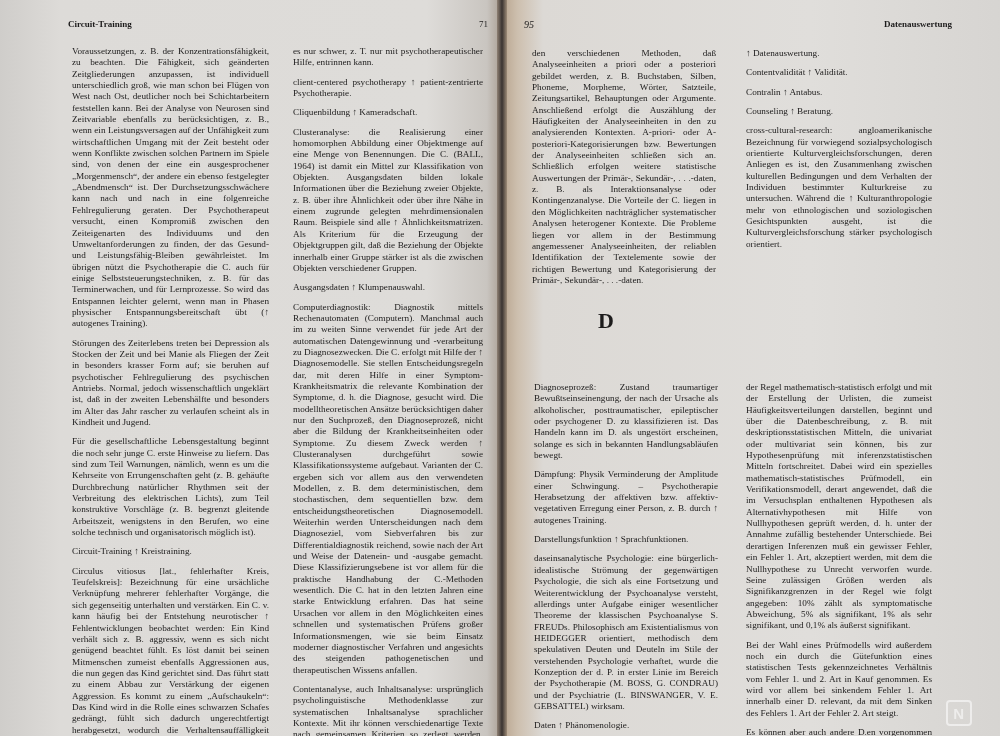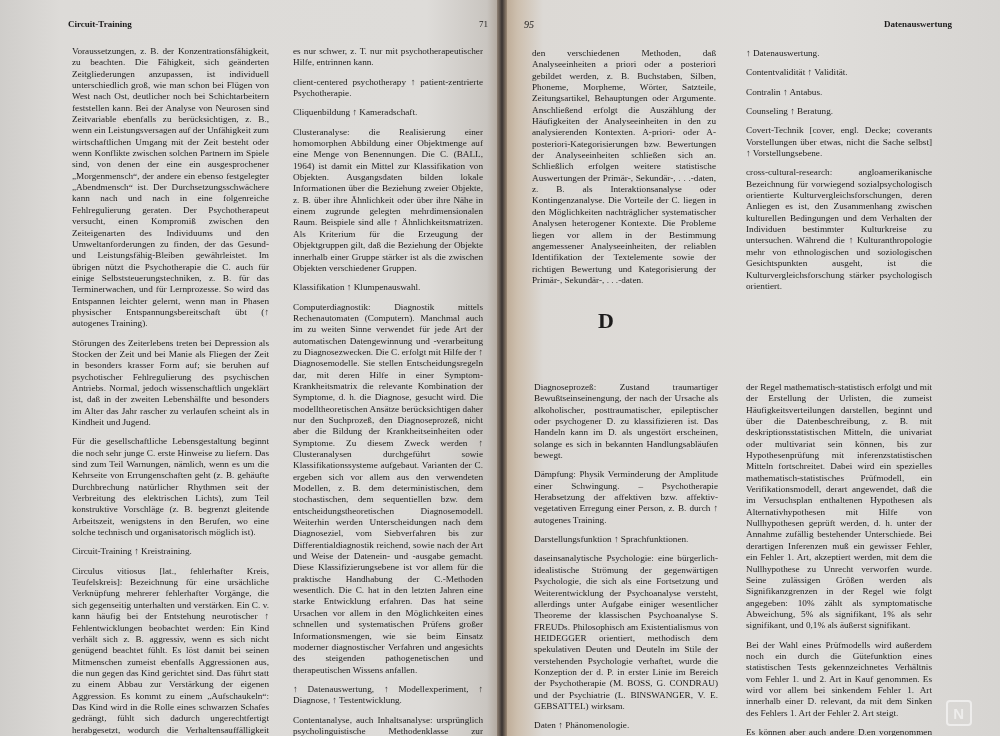--- a/index.html
+++ b/index.html
@@ -58,41 +58,39 @@
       <p class="entry"><b></b><span>Für die gesellschaftliche Lebensgestaltung beginnt die noch sehr junge C. erste Hinweise zu liefern. Das sind zum Teil Warnungen, nämlich, wenn es um die Kehrseite von Errungenschaften geht (z. B. gehäufte Durchbrechung natürlicher Rhythmen seit der Verbreitung des elektrischen Lichts), zum Teil konstruktive Vorschläge (z. B. begrenzt gleitende Arbeitszeit, wenigstens in den Berufen, wo eine solche technisch und organisatorisch möglich ist).</span></p>
       <p class="entry"><b>Circuit-Training</b> <span>↑ Kreistraining.</span></p>
       <p class="entry"><b>Circulus vitiosus</b> <span>[lat., fehlerhafter Kreis, Teufelskreis]: Bezeichnung für eine ursächliche Verknüpfung mehrerer fehlerhafter Vorgänge, die sich gegenseitig unterhalten und verstärken. Ein C. v. kann häufig bei der Entstehung neurotischer ↑ Fehlentwicklungen beobachtet werden: Ein Kind verhält sich z. B. aggressiv, wenn es sich nicht genügend beachtet fühlt. Es löst damit bei seinen Mitmenschen zumeist ebenfalls Aggressionen aus, die nun gegen das Kind gerichtet sind. Das führt statt zu einem Abbau zur Verstärkung der eigenen Aggression. Es kommt zu einem „Aufschaukeln“: Das Kind wird in die Rolle eines schwarzen Schafes gedrängt, fühlt sich dadurch ungerechtfertigt herabgesetzt, wodurch die Verhaltensauffälligkeit zunimmt. Man sagt dann, es gerät in einen C. v., dem</span></p>
     </div>
 
     <div class="col" style="left:285px; top:38px; width:206px;">
       <p class="entry"><span>es nur schwer, z. T. nur mit psychotherapeutischer Hilfe, entrinnen kann.</span></p>
       <p class="entry"><b>client-centered psychotherapy</b> <span>↑ patient-zentrierte Psychotherapie.</span></p>
       <p class="entry"><b>Cliquenbildung</b> <span>↑ Kameradschaft.</span></p>
       <p class="entry"><b>Clusteranalyse:</b> <span>die Realisierung einer homomorphen Abbildung einer Objektmenge auf eine Menge von Benennungen. Die C. (BALL, 1964) ist damit ein Mittel zur Klassifikation von Objekten. Ausgangsdaten bilden lokale Informationen über die Beziehung zweier Objekte, z. B. über ihre Ähnlichkeit oder über ihre Nähe in einem zugrunde gelegten mehrdimensionalen Raum. Beispiele sind alle ↑ Ähnlichkeitsmatrizen. Als Kriterium für die Erzeugung der Objektgruppen gilt, daß die Beziehung der Objekte innerhalb einer Gruppe stärker ist als die zwischen Objekten verschiedener Gruppen.</span></p>
-      <p class="entry"><b>Klassifikation</b> <span>↑ Klumpenauswahl.</span></p>
+      <p class="entry"><b>Ausgangsdaten</b> <span>↑ Klumpenauswahl.</span></p>
       <p class="entry"><b>Computerdiagnostik:</b> <span>Diagnostik mittels Rechenautomaten (Computern). Manchmal auch im zu weiten Sinne verwendet für jede Art der automatischen Datengewinnung und -verarbeitung zu Diagnosezwecken. Die C. erfolgt mit Hilfe der ↑ Diagnosemodelle. Sie stellen Entscheidungsregeln dar, mit deren Hilfe in einer Symptom-Krankheitsmatrix die relevante Kombination der Symptome, d. h. die Diagnose, gesucht wird. Die modelltheoretischen Ansätze berücksichtigen daher nur den Suchprozeß, den Diagnoseprozeß, nicht aber die Bildung der Krankheitseinheiten oder Symptome. Zu diesem Zweck werden ↑ Clusteranalysen durchgeführt sowie Klassifikationssysteme aufgebaut. Varianten der C. ergeben sich vor allem aus den verwendeten Modellen, z. B. dem deterministischen, dem stochastischen, dem sequentiellen bzw. dem entscheidungstheoretischen Diagnosemodell. Weiterhin werden Unterscheidungen nach dem Diagnoseziel, vom Siebverfahren bis zur Differentialdiagnostik reichend, sowie nach der Art und Weise der Datenein- und -ausgabe gemacht. Diese Klassifizierungsebene ist vor allem für die praktische Handhabung der C.-Methoden wesentlich. Die C. hat in den letzten Jahren eine starke Entwicklung erfahren. Das hat seine Ursachen vor allem in den Möglichkeiten eines schnellen und systematischen Prüfens großer Informationsmengen, wie sie beim Einsatz moderner diagnostischer Verfahren und angesichts des steigenden pathogenetischen und therapeutischen Wissens anfallen.</span></p>
-      <p class="entry"><span>↑ Datenauswertung, ↑ Modellexperiment, ↑ Diagnose, ↑ Testentwicklung.</span></p>
       <p class="entry"><b>Contentanalyse,</b> <span>auch Inhaltsanalyse: ursprünglich psycholinguistische Methodenklasse zur systematischen Inhaltsanalyse sprachlicher Kontexte. Mit ihr können verschiedenartige Texte nach gemeinsamen Kriterien so zerlegt werden, daß systematische Informationen aus heterogenen Kontexten extrahierbar werden. Anstelle sprachlicher Kontexte können auch Bildkontexte treten. Gemeinsam ist</span></p>
     </div>
   </div>
 
   <div class="page right">
     <div class="pnum" style="left:22px;">95</div>
     <div class="runhead" style="right:64px;">Datenauswertung</div>
 
     <div class="col" style="left:22px; top:40px; width:200px;">
       <p class="entry"><span>den verschiedenen Methoden, daß Analyseeinheiten a priori oder a posteriori gebildet werden, z. B. Buchstaben, Silben, Phoneme, Morpheme, Wörter, Satzteile, Zeitungsartikel, Behauptungen oder Argumente. Anschließend erfolgt die Auszählung der Häufigkeiten der Analyseeinheiten in den zu analysierenden Kontexten. A-priori- oder A-posteriori-Kategorisierungen bzw. Bewertungen der Analyseeinheiten schließen sich an. Schließlich erfolgen weitere statistische Auswertungen der Primär-, Sekundär-, . . .-daten, z. B. als Interaktionsanalyse oder Kontingenzanalyse. Die Vorteile der C. liegen in den Möglichkeiten nachträglicher systematischer Analysen heterogener Kontexte. Die Probleme liegen vor allem in der Bestimmung angemessener Analyseeinheiten, der reliablen Identifikation der Textelemente sowie der richtigen Bewertung und Kategorisierung der Primär-, Sekundär-, . . .-daten.</span></p>
     </div>
 
     <div class="col" style="left:236px; top:40px; width:202px;">
       <p class="entry"><span>↑ Datenauswertung.</span></p>
       <p class="entry"><b>Contentvalidität</b> <span>↑ Validität.</span></p>
       <p class="entry"><b>Contralin</b> <span>↑ Antabus.</span></p>
       <p class="entry"><b>Counseling</b> <span>↑ Beratung.</span></p>
-      <p class="entry"><b>Covert-Technik</b> <span>[cover, engl. Decke; coverants Vorstellungen über etwas, nicht die Sache selbst] ↑ Vorstellungsebene.</span></p>
       <p class="entry"><b>cross-cultural-research:</b> <span>angloamerikanische Bezeichnung für vorwiegend sozialpsychologisch orientierte Kulturvergleichsforschungen, deren Anliegen es ist, den Zusammenhang zwischen kulturellen Bedingungen und dem Verhalten der Individuen bestimmter Kulturkreise zu untersuchen. Während die ↑ Kulturanthropologie mehr von ethnologischen und soziologischen Gesichtspunkten ausgeht, ist die Kulturvergleichsforschung stärker psychologisch orientiert.</span></p>
     </div>
 
     <div class="bigletter" style="left:96px;">D</div>
 
     <div class="col" style="left:24px; top:374px; width:200px;">
       <p class="entry"><b>Diagnoseprozeß:</b> <span>Zustand traumartiger Bewußtseinseinengung, der nach der Ursache als alkoholischer, posttraumatischer, epileptischer oder psychogener D. zu klassifizieren ist. Das Handeln kann im D. als ungestört erscheinen, solange es sich in bekannten Handlungsabläufen bewegt.</span></p>
       <p class="entry"><b>Dämpfung:</b> <span>Physik Verminderung der Amplitude einer Schwingung. – Psychotherapie Herabsetzung der affektiven bzw. affektiv-vegetativen Erregung einer Person, z. B. durch ↑ autogenes Training.</span></p>
       <p class="entry"><b>Darstellungsfunktion</b> <span>↑ Sprachfunktionen.</span></p>
       <p class="entry"><b>daseinsanalytische Psychologie:</b> <span>eine bürgerlich-idealistische Strömung der gegenwärtigen Psychologie, die sich als eine Fortsetzung und Weiterentwicklung der Psychoanalyse versteht, allerdings unter Aufgabe einiger wesentlicher Theoreme der klassischen Psychoanalyse S. FREUDs. Philosophisch am Existentialismus von HEIDEGGER orientiert, methodisch dem spekulativen Deuten und Deuteln im Stile der verstehenden Psychologie verhaftet, wurde die Konzeption der d. P. in erster Linie im Bereich der Psychotherapie (M. BOSS, G. CONDRAU) und der Psychiatrie (L. BINSWANGER, V. E. GEBSATTEL) wirksam.</span></p>

